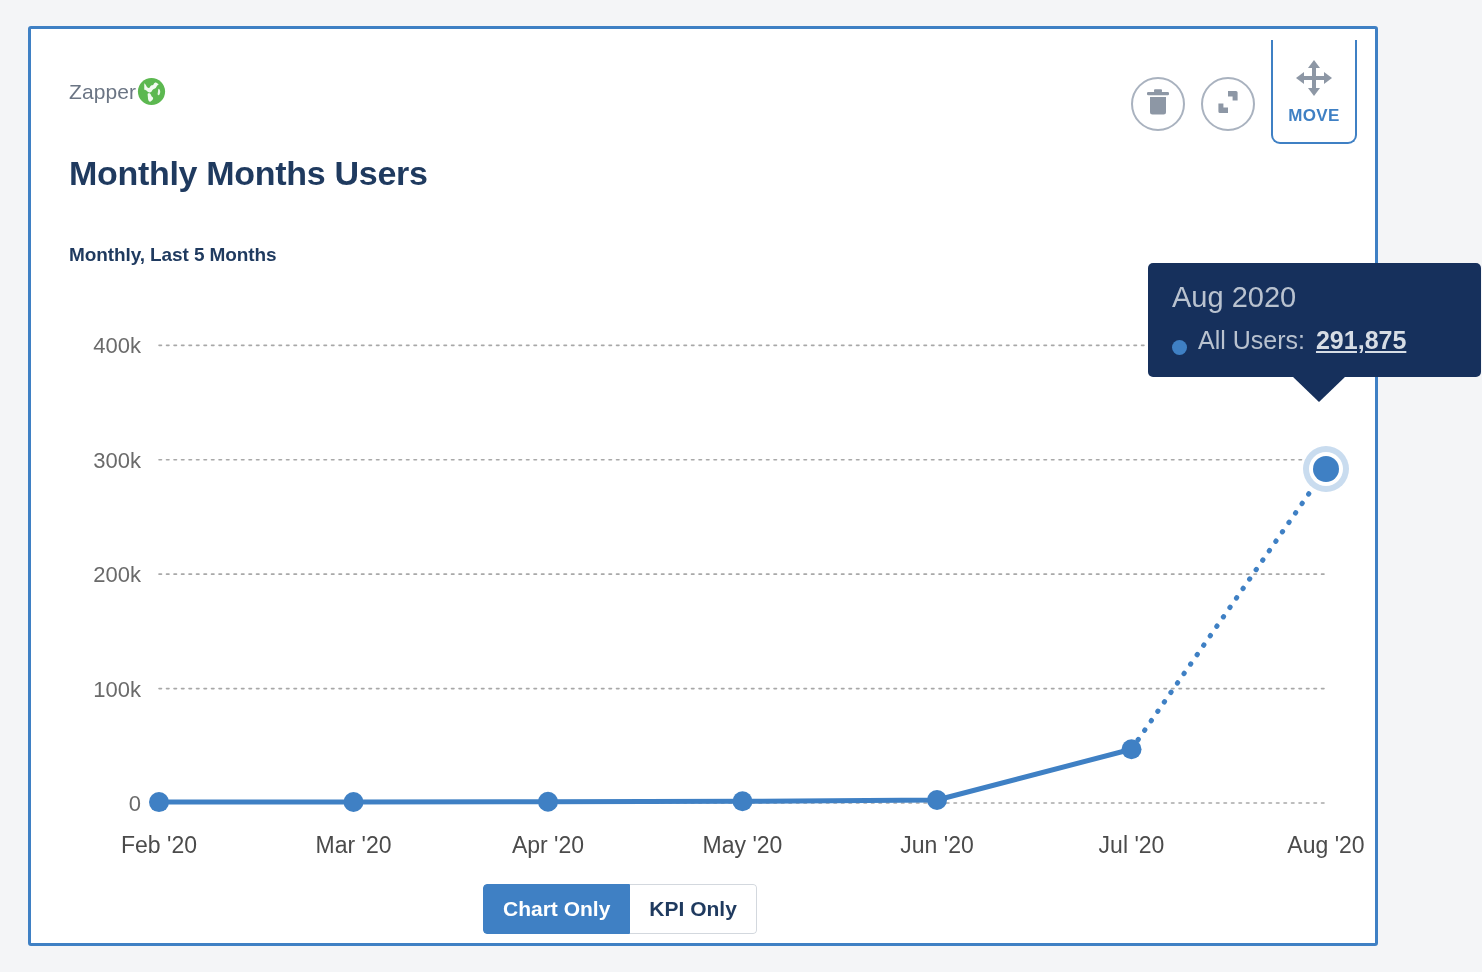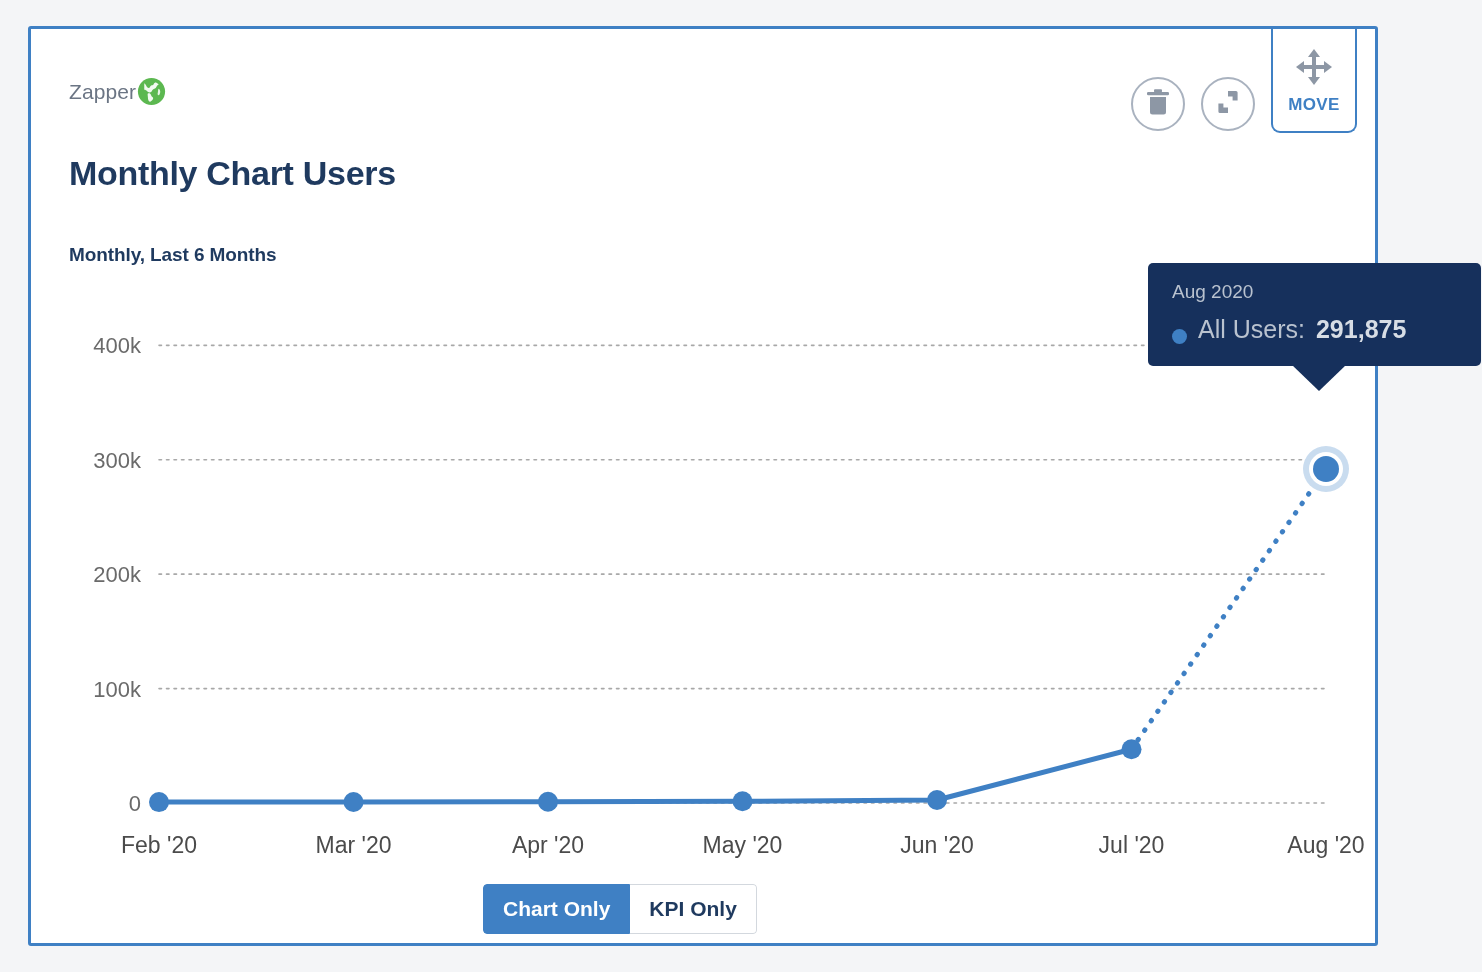--- a/index.html
+++ b/index.html
@@ -93,21 +93,21 @@
     height: 104px;
     border: 2px solid #3f80c4;
     border-top: none;
     border-radius: 0 0 9px 9px;
     background: #fff;
     display: flex;
     flex-direction: column;
     align-items: center;
     justify-content: center;
     box-sizing: border-box;
-    margin-top: 0px;
+    margin-top: 11px;
     margin-right: 18px;
     cursor: pointer;
   }
   .move-label {
     font-size: 17px;
     font-weight: bold;
     color: #3f80c4;
     letter-spacing: .3px;
     margin-top: 2px;
   }
@@ -143,38 +143,38 @@
     left: 1117px;
     top: 234px;
     width: 333px;
     background: #16305c;
     border-radius: 5px;
     padding: 18px 24px 22px 24px;
     box-sizing: border-box;
     z-index: 40;
   }
   .tt-title {
-    font-size: 19px;
+    font-size: 29px;
     color: #b9c2cf;
     margin-bottom: 12px;
   }
   .tt-row {
     display: flex;
     align-items: flex-end;
     gap: 11px;
     font-size: 25px;
     color: #b9c2cf;
   }
   .tt-dot {
     width: 15px; height: 15px;
     border-radius: 50%;
     background: #3f80c4;
     flex: none;
   }
-  .tt-value { font-weight: bold; color: #d7dde5; }
+  .tt-value { font-weight: bold; color: #d7dde5; text-decoration: underline; }
   .tt-arrow {
     position: absolute;
     left: 144px;
     bottom: -25px;
     width: 0; height: 0;
     border-left: 27px solid transparent;
     border-right: 27px solid transparent;
     border-top: 26px solid #16305c;
   }
 
@@ -222,22 +222,22 @@
       <span>
         <svg class="globe-icon" viewBox="0 0 32 32" aria-hidden="true">
           <circle cx="16" cy="16" r="15" fill="#5cb850"></circle>
           <path d="M8 7 C11 9 10 12 13 12 C15 12 14 9 17 9 C19 9 18 6 21 6 L24 8 C21 10 22 12 19 13 C16 14 17 17 14 17 C11 17 11 14 8 14 Z" fill="#ffffff" opacity="0.92"></path>
           <path d="M13 18 C16 18 15 21 17 22 C19 23 17 26 15 27 C13 28 12 25 12 22 C12 20 11 18 13 18 Z" fill="#ffffff" opacity="0.92"></path>
           <path d="M24 13 C26 14 26 17 25 19 C24 21 22 20 23 17 C23.5 15 23 13.5 24 13 Z" fill="#ffffff" opacity="0.85"></path>
         </svg>
       </span>
     </div>
 
-    <div class="card-title">Monthly Chart Users</div>
-    <div class="card-subtitle">Monthly, Last 6 Months</div>
+    <div class="card-title">Monthly Months Users</div>
+    <div class="card-subtitle">Monthly, Last 5 Months</div>
 
     <div class="toolbar">
 
       <div class="round-btn">
         <span>
           <svg width="26" height="28" viewBox="0 0 26 28" aria-hidden="true">
             <rect x="2" y="4" width="22" height="3.2" rx="1.2" fill="#8d97a5"></rect>
             <rect x="9" y="1.2" width="8" height="3" rx="1" fill="#8d97a5"></rect>
             <path d="M5 9 h16 v15 a2.5 2.5 0 0 1 -2.5 2.5 h-11 A2.5 2.5 0 0 1 5 24 Z" fill="#8d97a5"></path>
           </svg>

